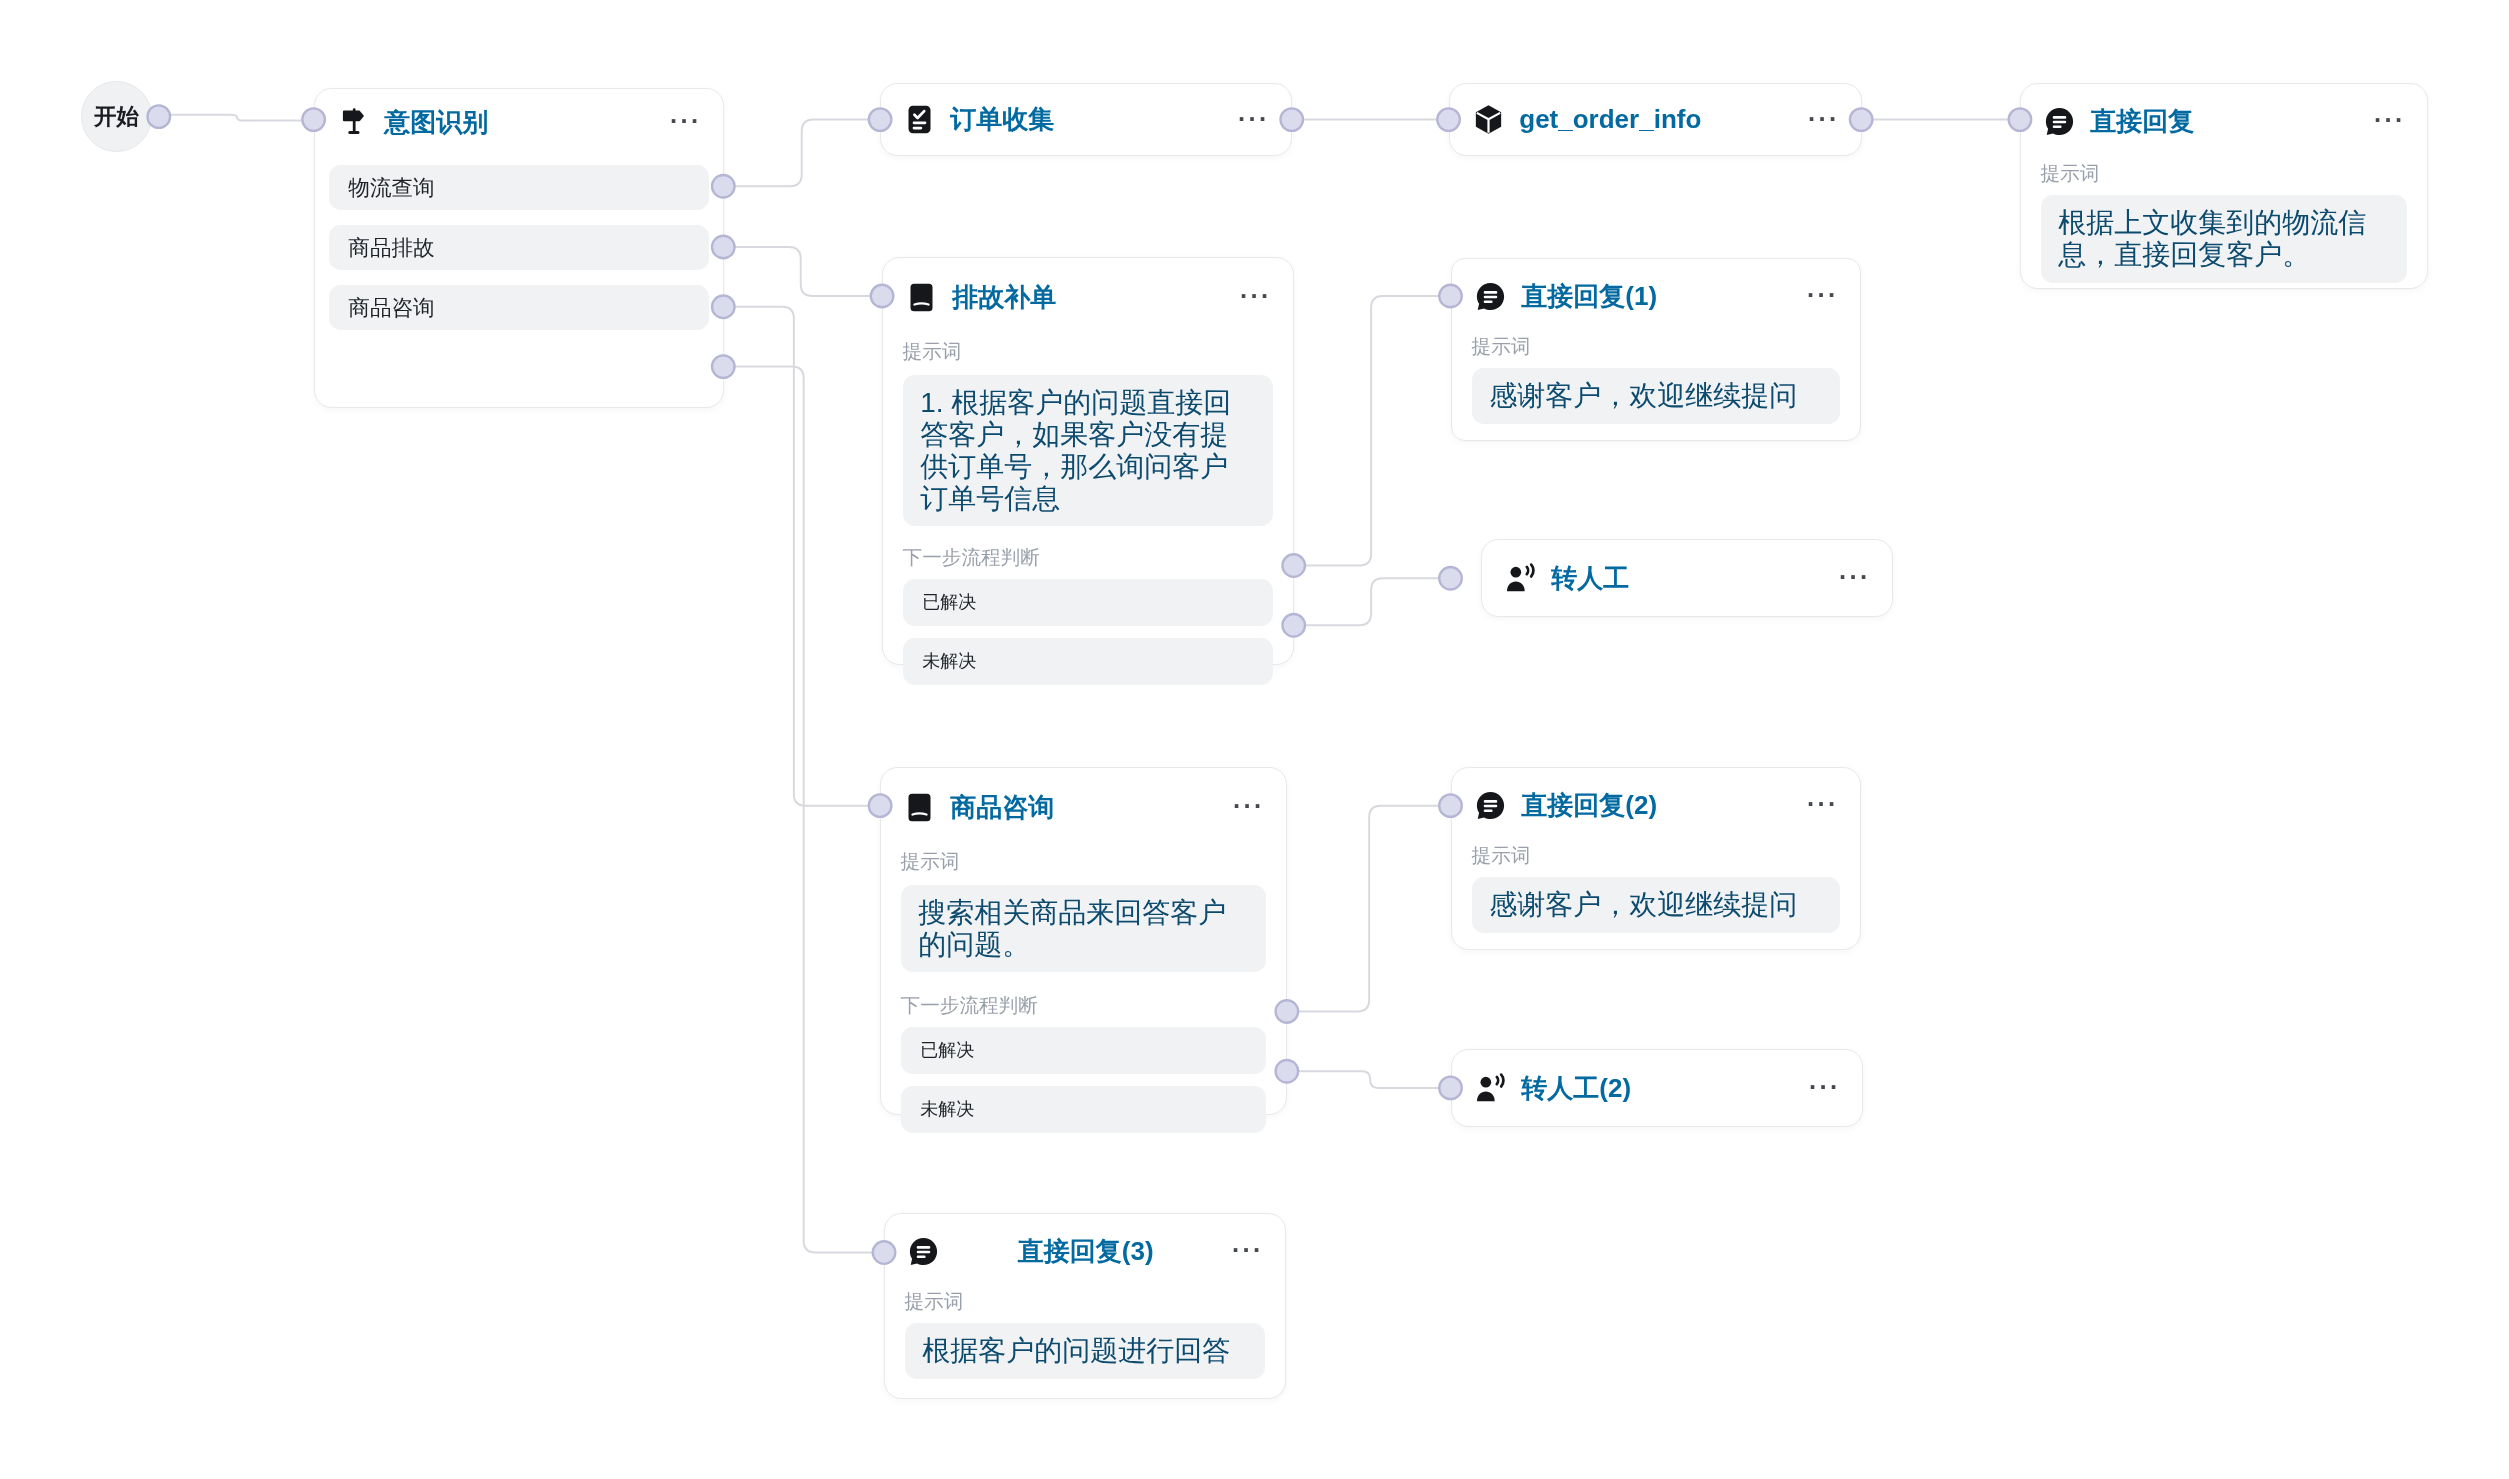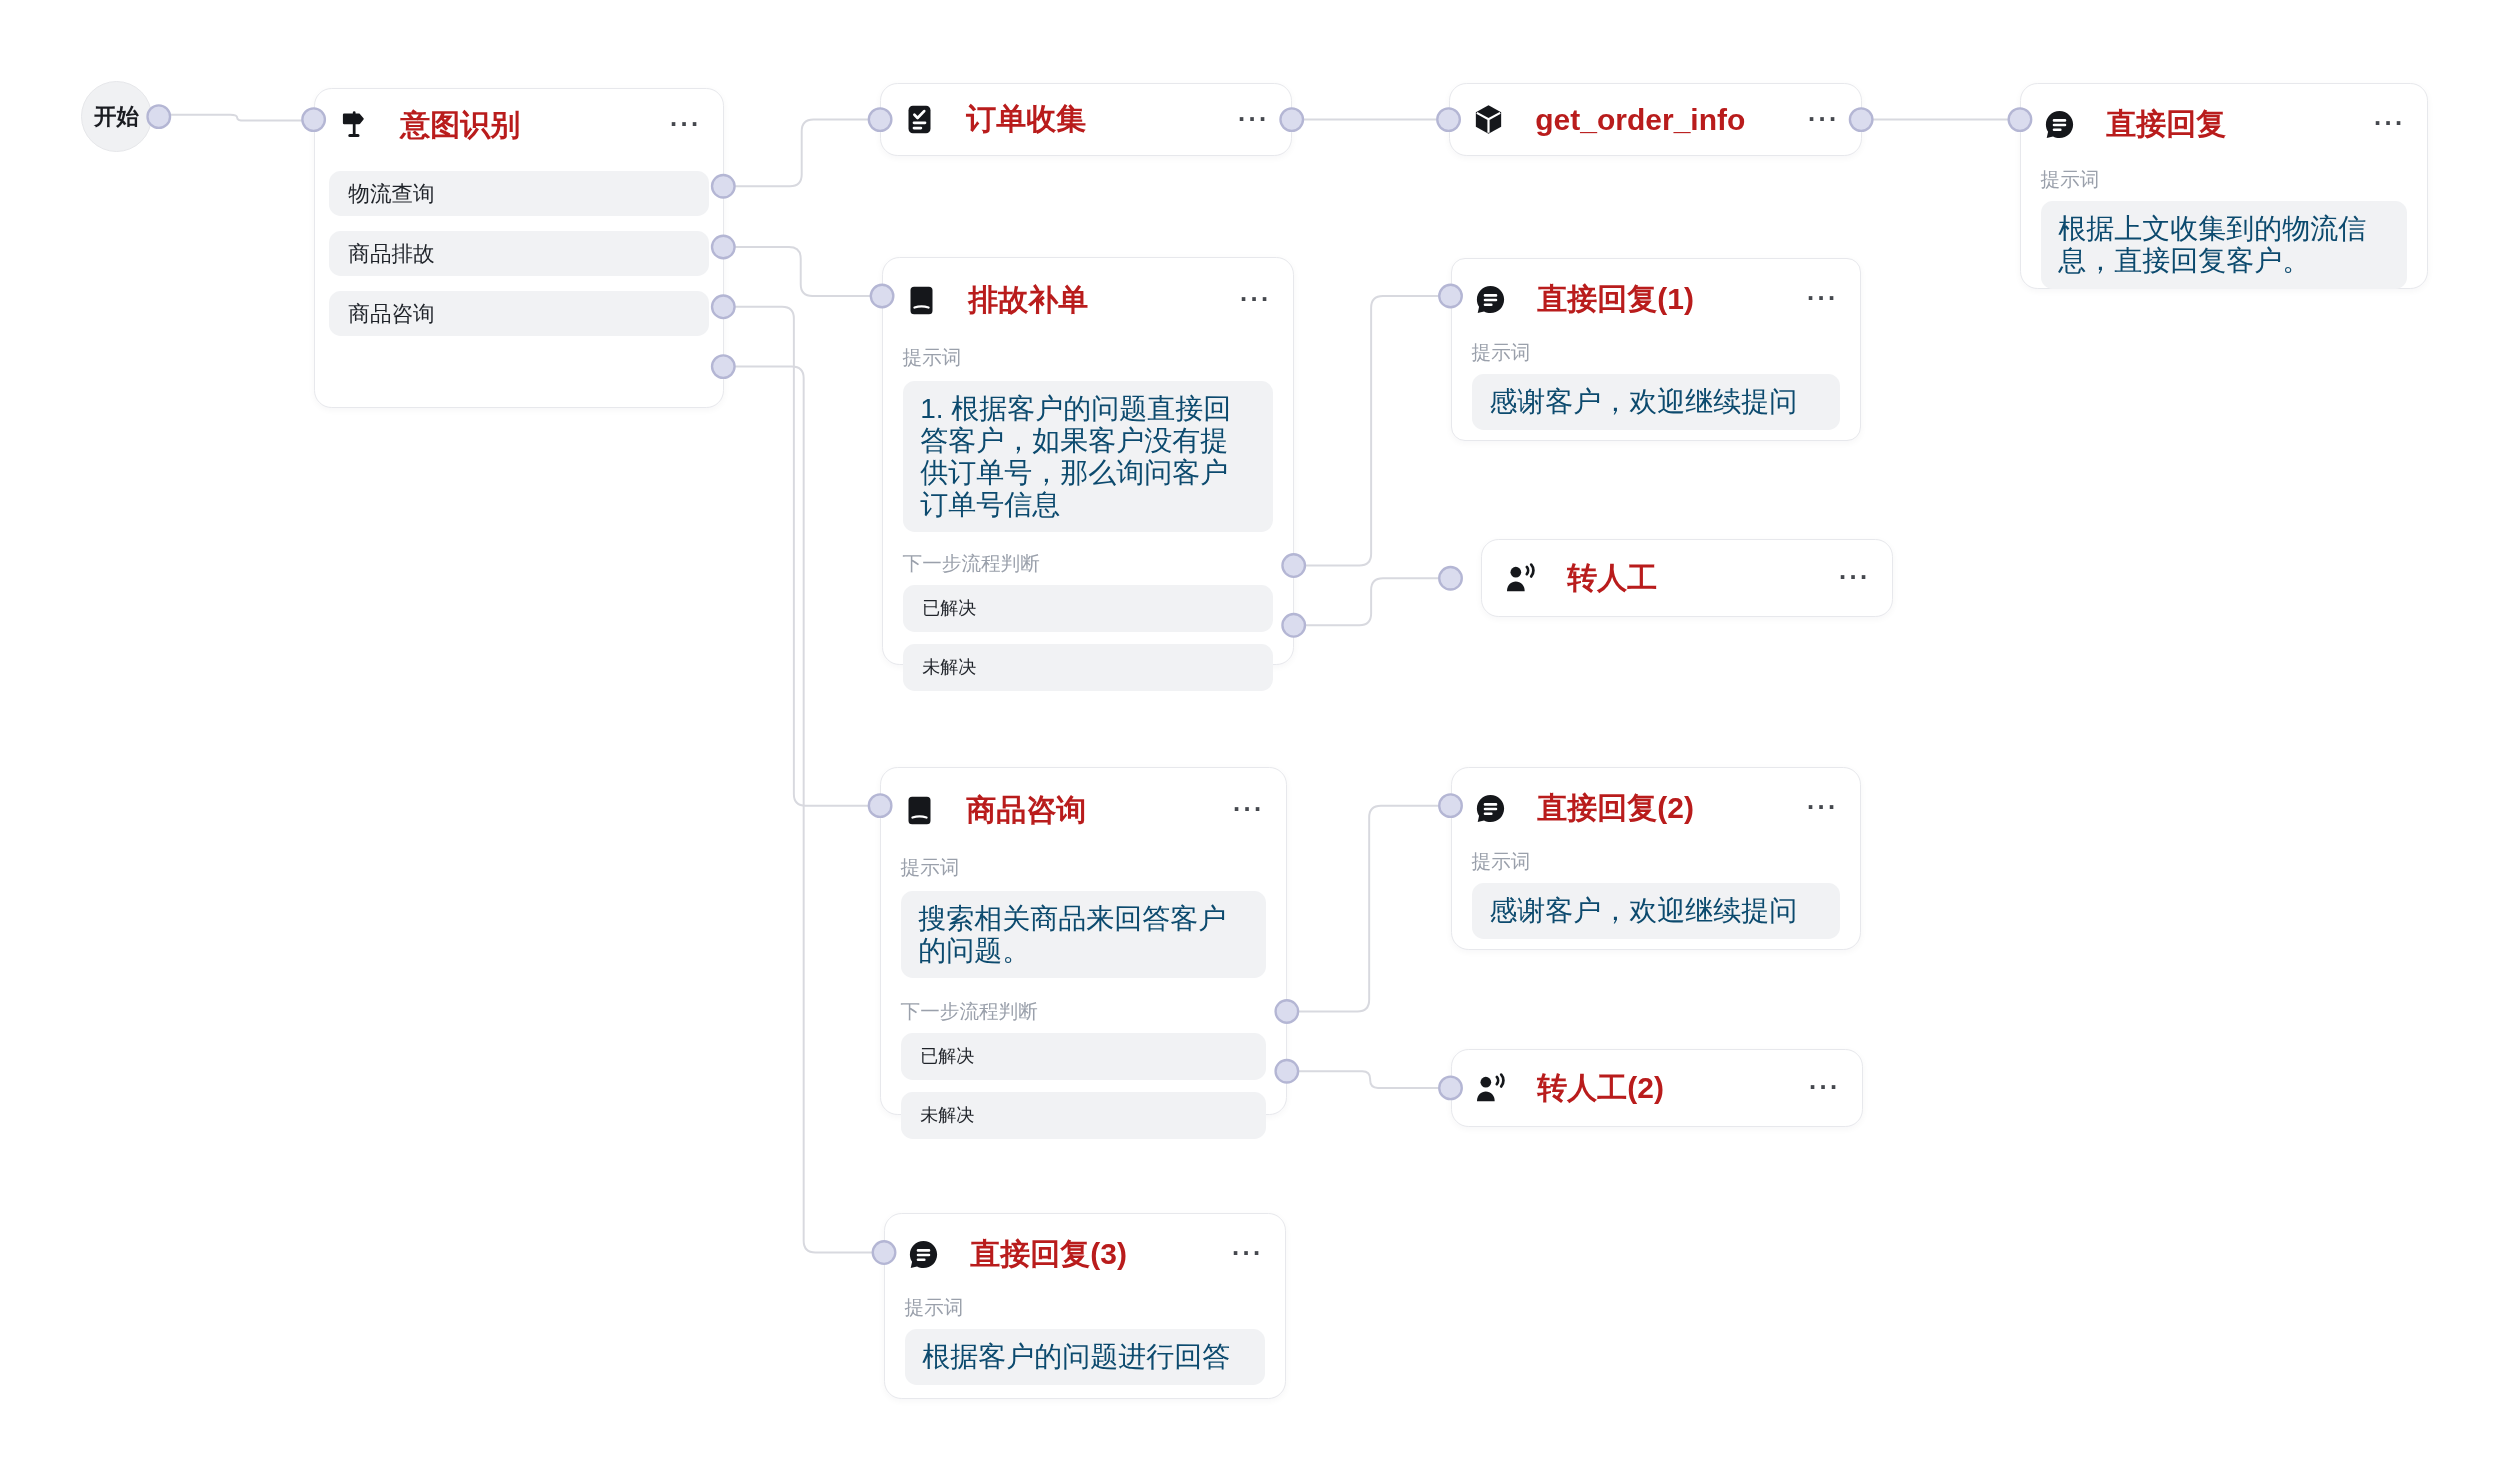--- a/index.html
+++ b/index.html
@@ -10,21 +10,21 @@
   svg.wires{position:absolute;left:0;top:0;pointer-events:none;}
   .node{
     position:absolute;box-sizing:border-box;background:#fff;
     border:1.5px solid #e7e8ec;border-radius:17.6px;
     box-shadow:0 2px 7.8px rgba(22,24,40,.04);
   }
   .node-header{display:flex;align-items:center;gap:14.7px;padding:0 21.6px;}
   .node.compact .node-header{height:100%;margin-top:0;}
   .nicon{width:33px;height:33px;flex:0 0 auto;display:flex;align-items:center;justify-content:center;}
   .nicon svg{width:33px;height:33px;display:block;}
-  .ntitle{font-size:30px;font-weight:700;color:#b91c1c;white-space:nowrap;flex:1;margin-left:16px;}
+  .ntitle{font-size:26px;font-weight:700;color:#0369a1;white-space:nowrap;flex:1;}
   .more{font-size:25.5px;font-weight:700;color:#45484e;letter-spacing:2px;line-height:19.6px;cursor:pointer;user-select:none;}
   .node-body{padding:0 19.6px;}
   .sec-label{font-size:19.6px;color:#9aa0ab;}
   .prompt-box{background:#f1f2f4;border-radius:11.8px;padding:11.8px 17.6px;font-size:28px;line-height:32px;color:#0c4a6e;}
   .opt-row{background:#f1f2f4;border-radius:11.8px;height:45px;line-height:45px;padding:0 19.6px;
            font-size:21.6px;color:#1f2329;cursor:pointer;}
   .branch-row{background:#f1f2f4;border-radius:11.8px;height:47px;line-height:47px;padding:0 19.6px;
            font-size:18px;color:#1f2329;cursor:pointer;}
   .intent-items{padding:0 13.7px;margin-top:25.5px;display:flex;flex-direction:column;gap:14.7px;}
   #start-node{
@@ -199,21 +199,21 @@
             <path fill="#15171b" d="M2.2 20.6c0-3.6 2.9-6.5 6.4-6.5s6.4 2.9 6.4 6.5v.6H2.2z"></path>
             <path d="M16.6 3.6c1.2 1.4 1.2 3.8 0 5.2M19.8 1.9c2.1 2.3 2.1 6.2 0 8.6" stroke="#15171b" stroke-width="2" fill="none" stroke-linecap="round"></path>
           </svg>
       </span>
       <span class="ntitle">转人工(2)</span>
       <span class="more">···</span>
     </div>
   </div>
 
   <div class="node" style="left:884px;top:1213px;width:402px;height:186px;">
-    <div class="node-header" style="margin-top:19.6px;">
+    <div class="node-header" style="margin-top:19.6px;text-align:center;">
       <span class="nicon">
         <svg viewBox="0 0 24 24">
             <path fill="#15171b" d="M12 2.1c5.5 0 9.9 4.4 9.9 9.9S17.5 21.9 12 21.9c-1.7 0-3.3-.4-4.7-1.2L2.7 21.8l1-4.5C2.7 15.8 2.1 14 2.1 12 2.1 6.5 6.5 2.1 12 2.1z"></path>
             <path d="M8 9h8M8 12.4h8M8 15.8h4.6" stroke="#fff" stroke-width="1.9" stroke-linecap="round"></path>
           </svg>
       </span>
       <span class="ntitle">直接回复(3)</span>
       <span class="more">···</span>
     </div>
     <div class="node-body">

